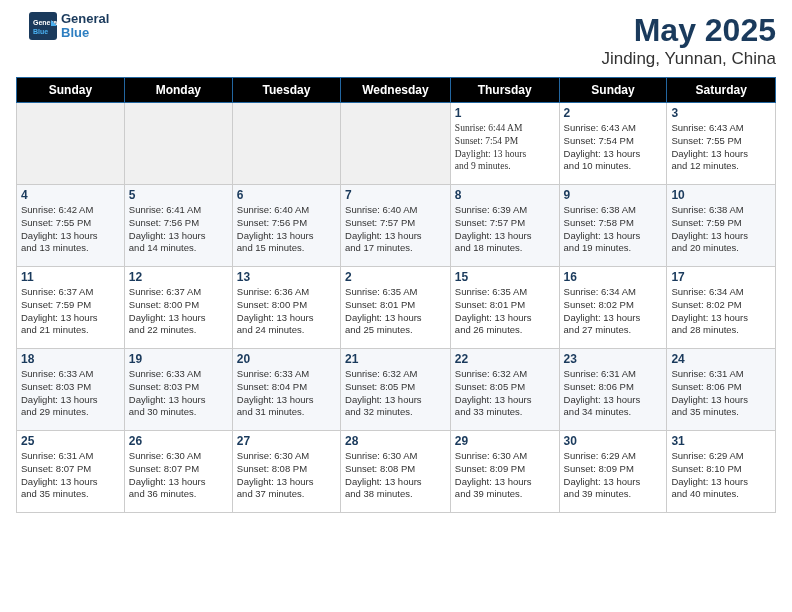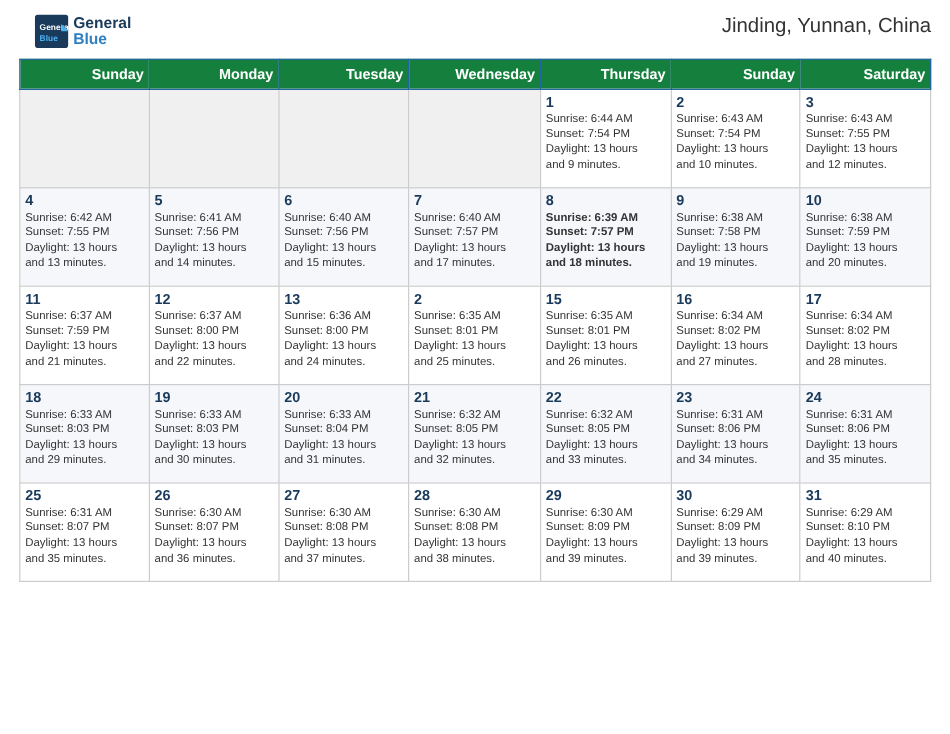--- a/index.html
+++ b/index.html
@@ -42,24 +42,24 @@
     .location {
       font-size: 17px;
       color: #333;
     }
     .calendar {
       width: 100%;
       border-collapse: collapse;
       font-size: 10.5px;
     }
     .calendar thead th {
-      background: #15803d;
+      background: #000000;
       color: #fff;
       padding: 5px 4px;
-      text-align: right;
+      text-align: center;
       font-weight: bold;
       font-size: 12px;
       border: 1px solid #2266a0;
     }
     .calendar tbody td {
       border: 1px solid #ccc;
       vertical-align: top;
       padding: 3px 4px;
       width: 113px;
       height: 82px;
@@ -95,20 +95,21 @@
         <text x="4" y="13" font-size="7" fill="white" font-weight="bold">General</text>
         <text x="4" y="22" font-size="7" fill="#4ab0f0" font-weight="bold">Blue</text>
         <polygon points="22,8 28,14 22,14" fill="#4ab0f0"></polygon>
       </svg>
       <div>
         <div style="font-size:13px;font-weight:bold;color:#1a3a5c;line-height:1.1;">General</div>
         <div style="font-size:13px;font-weight:bold;color:#2e7fc1;line-height:1.1;">Blue</div>
       </div>
     </div>
     <div class="title-block">
+      <div class="month-title">May 2025</div>
       <div class="location">Jinding, Yunnan, China</div>
     </div>
   </div>
 
   <table class="calendar">
     <thead>
       <tr>
 
       <th>Sunday</th>
           <th>Monday</th>
@@ -120,21 +121,21 @@
         </tr>
     </thead>
     <tbody id="calendar-body">
     <tr>
           <td class="empty"></td>
           <td class="empty"></td>
           <td class="empty"></td>
           <td class="empty"></td>
           <td>
             <span class="day-number">1</span>
-            <div class="day-info" style="white-space: pre-line;">Sunrise: 6:44 AM
+            <div class="day-info" style="white-space: pre-line; font-family: Liberation Serif, serif;">Sunrise: 6:44 AM
 Sunset: 7:54 PM
 Daylight: 13 hours
 and 9 minutes.</div>
           </td>
           <td>
             <span class="day-number">2</span>
             <div class="day-info" style="white-space: pre-line;">Sunrise: 6:43 AM
 Sunset: 7:54 PM
 Daylight: 13 hours
 and 10 minutes.</div>
@@ -171,21 +172,21 @@
           </td>
           <td>
             <span class="day-number">7</span>
             <div class="day-info" style="white-space: pre-line;">Sunrise: 6:40 AM
 Sunset: 7:57 PM
 Daylight: 13 hours
 and 17 minutes.</div>
           </td>
           <td>
             <span class="day-number">8</span>
-            <div class="day-info" style="white-space: pre-line; font-weight: bold;">Sunrise: 6:39 AM
+            <div class="day-info" style="white-space: pre-line;">Sunrise: 6:39 AM
 Sunset: 7:57 PM
 Daylight: 13 hours
 and 18 minutes.</div>
           </td>
           <td>
             <span class="day-number">9</span>
             <div class="day-info" style="white-space: pre-line;">Sunrise: 6:38 AM
 Sunset: 7:58 PM
 Daylight: 13 hours
 and 19 minutes.</div>

